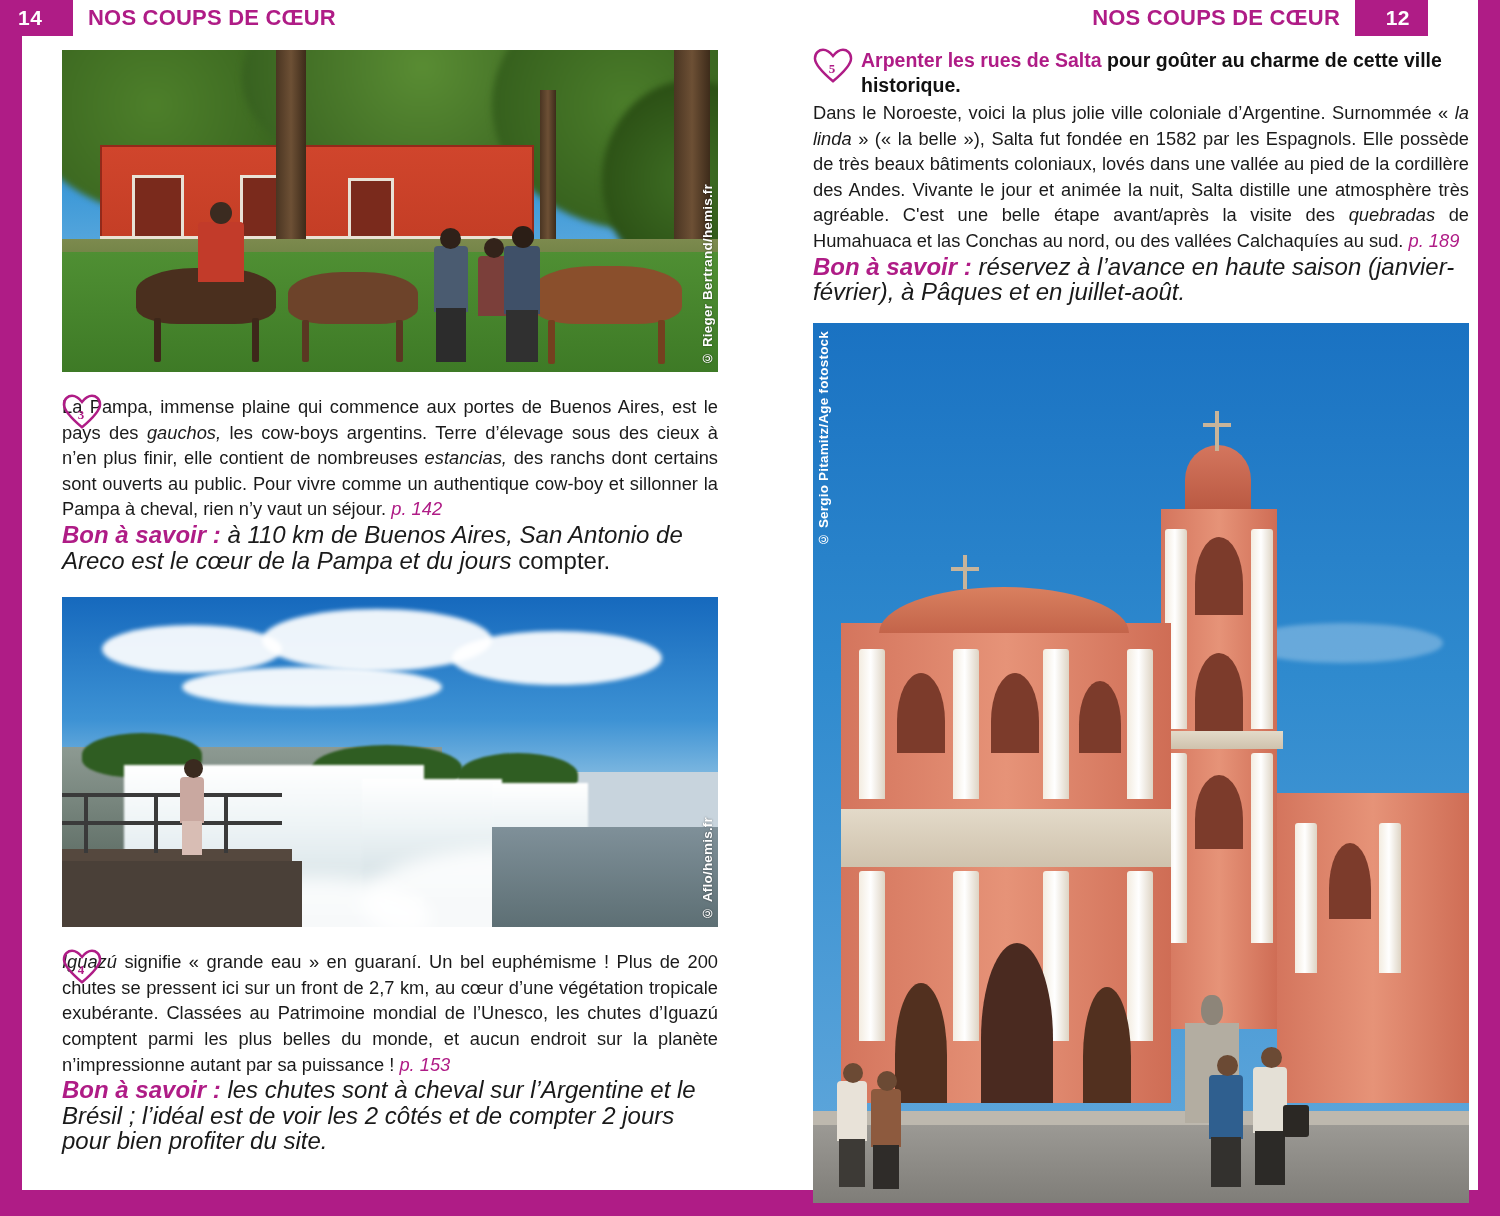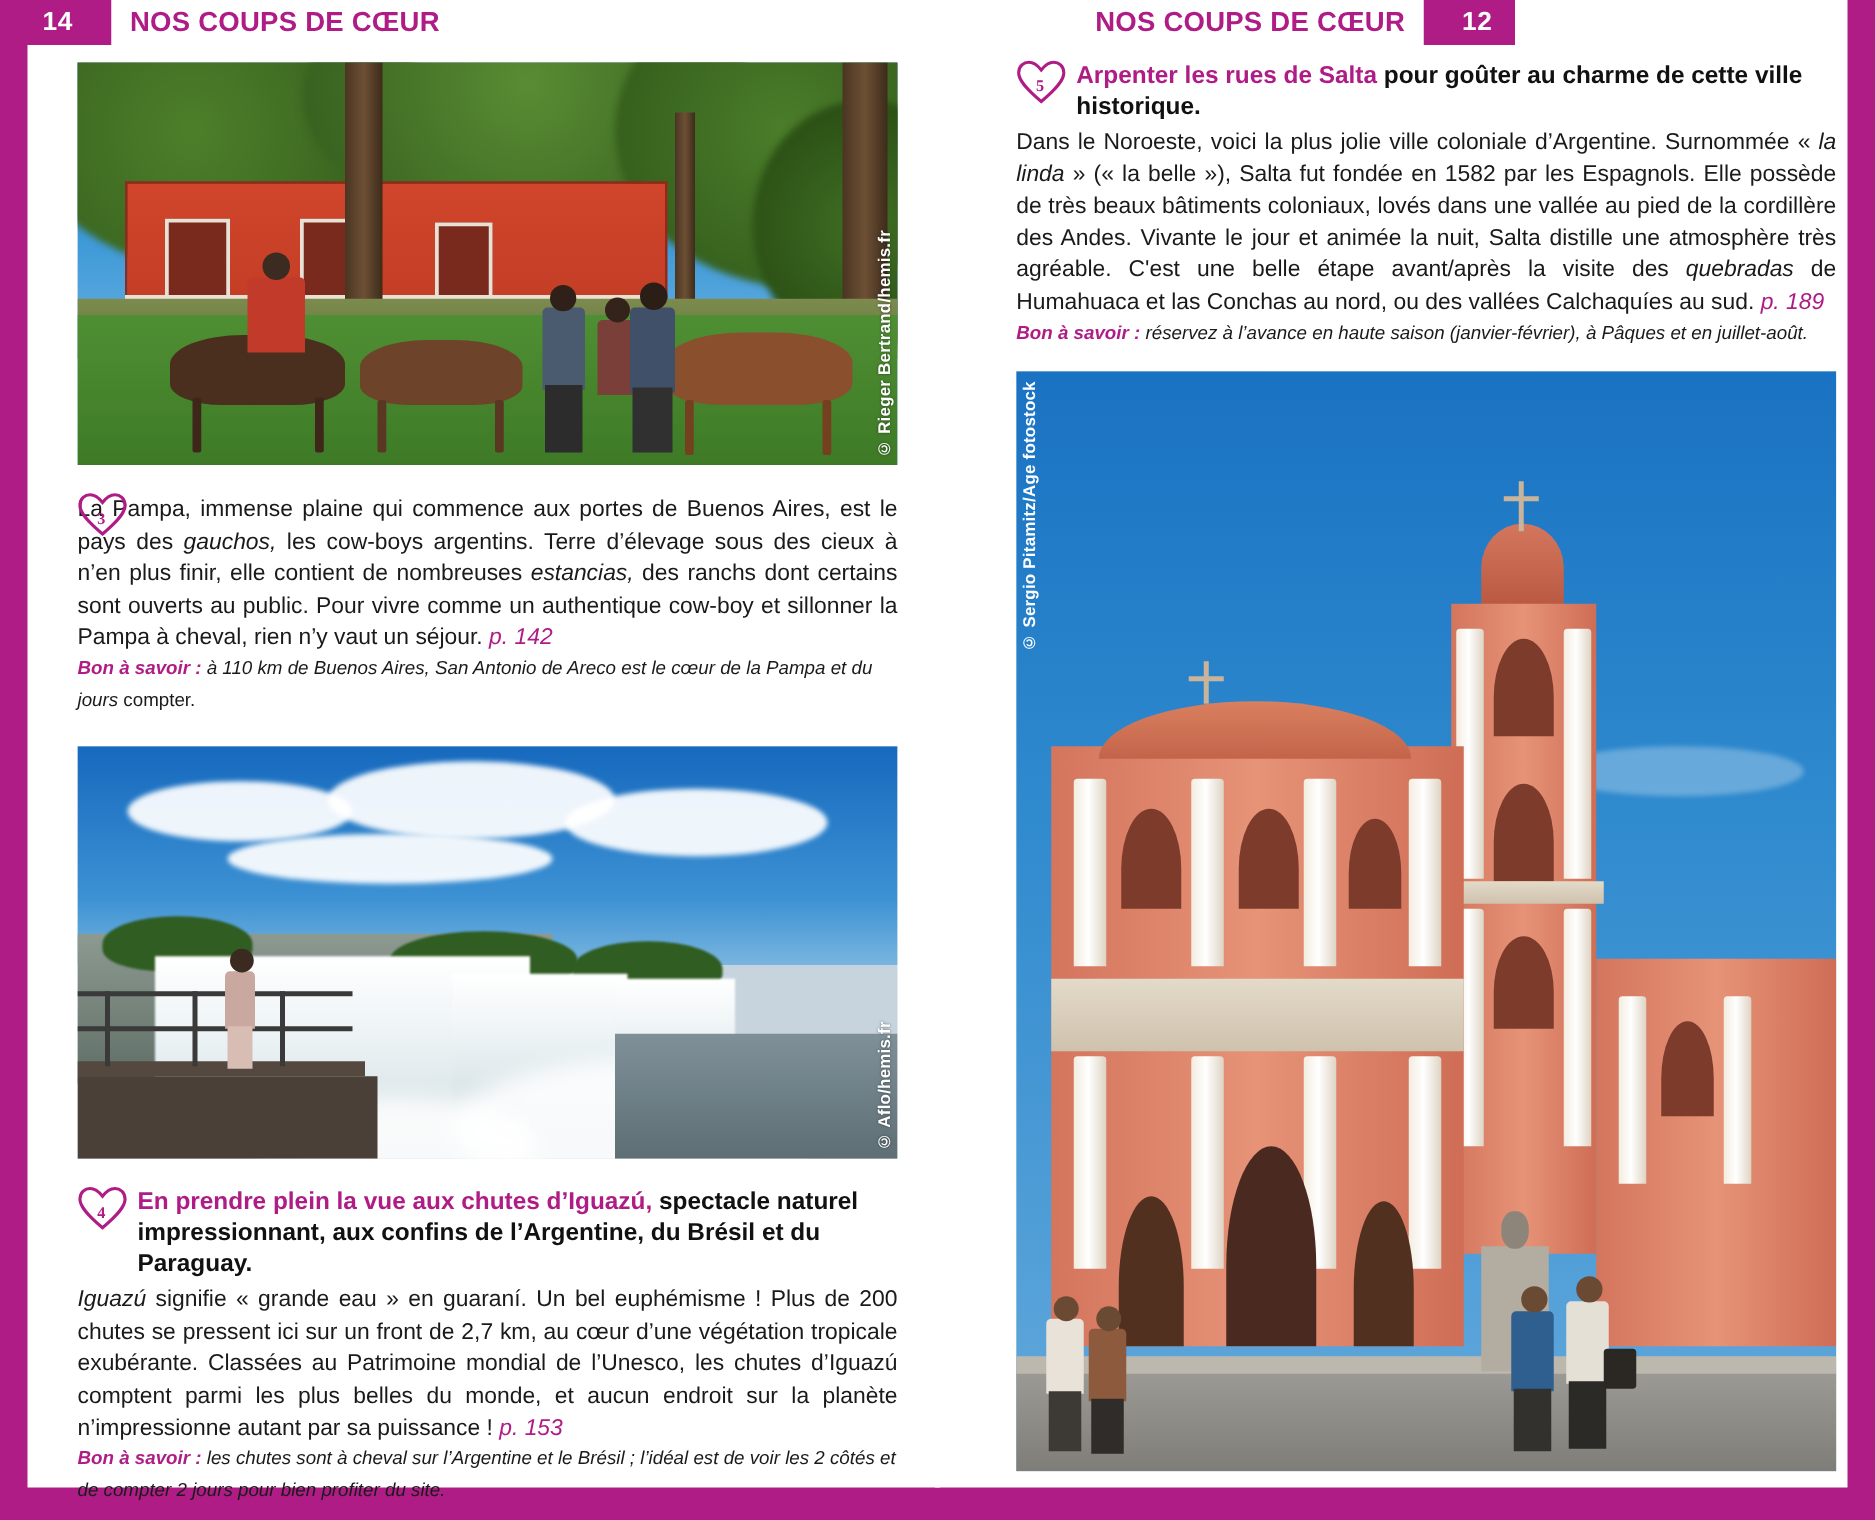--- a/index.html
+++ b/index.html
@@ -44,22 +44,22 @@
     top: 0;
     width: 4px;
     height: 1190px;
     background: #ffffff;
   }
 
   
   .header-band {
     position: absolute;
     top: 0;
-    left: 16px;
-    width: 1196px;
+    left: 0;
+    width: 1428px;
     height: 40px;
     text-decoration: underline;
   }
   .pagenum-box {
     position: absolute;
     top: 0;
     background: #AF1C86;
     color: #ffffff;
     font-weight: bold;
     font-size: 21px;
@@ -161,21 +161,21 @@
     text-align: justify;
     color: #1a1a1a;
     margin-top: 2px;
   }
   .body-text .pageref {
     color: #AF1C86;
     font-style: italic;
   }
   .tip {
     font-style: italic;
-    font-size: 15px;
+    font-size: 24px;
     line-height: 25.6px;
     color: #1a1a1a;
   }
   .tip .tip-label {
     color: #AF1C86;
     font-weight: bold;
     font-style: italic;
   }
 
   
@@ -426,21 +426,20 @@
   </div>
 
   <div class="entry" style="margin-top:22px;">
     <div class="entry-head">
       <span class="heart-icon">
         <svg viewBox="0 0 44 40" width="44" height="38" aria-hidden="true">
           <path d="M22 36 C9 25, 3 18, 3 12 C3 6, 7.5 3, 11.5 3 C15 3, 18.5 5, 22 9.5 C25.5 5, 29 3, 32.5 3 C36.5 3, 41 6, 41 12 C41 18, 35 25, 22 36 Z" fill="none" stroke="#AF1C86" stroke-width="2.6"></path>
         </svg>
         <span class="num">4</span>
       </span>
-      <span><span class="mag">En prendre plein la vue aux chutes d’Iguazú,</span> spectacle naturel impressionnant, aux confins de l’Argentine, du Brésil et du Paraguay.</span>
     </div>
     <div class="body-text"><span class="it">Iguazú</span> signifie « grande eau » en guaraní. Un bel euphémisme ! Plus de 200 chutes se pressent ici sur un front de 2,7 km, au cœur d’une végétation tropicale exubérante. Classées au Patrimoine mondial de l’Unesco, les chutes d’Iguazú comptent parmi les plus belles du monde, et aucun endroit sur la planète n’impressionne autant par sa puissance ! <span class="pageref">p. 153</span></div>
     <div class="tip"><span class="tip-label">Bon à savoir :</span> les chutes sont à cheval sur l’Argentine et le Brésil ; l’idéal est de voir les 2 côtés et de compter 2 jours pour bien profiter du site.</div>
   </div>
 </div>
 
 <div class="col col-right" style="top:48px;">
 
   <div class="entry">
     <div class="entry-head">

